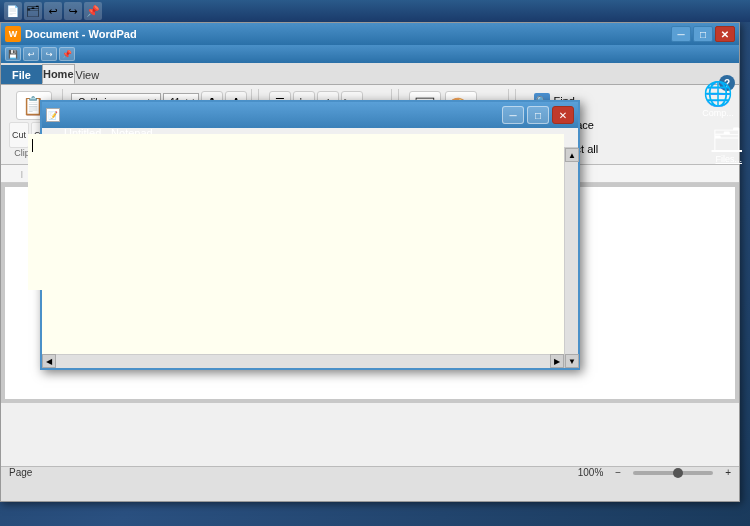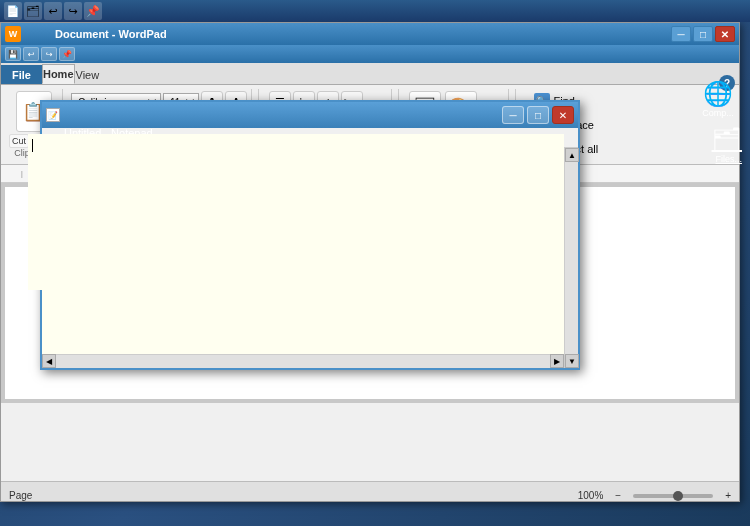--- a/index.html
+++ b/index.html
@@ -50,21 +50,20 @@
       background: #ff8c00;
       border-radius: 2px;
       display: flex;
       align-items: center;
       justify-content: center;
       font-size: 9px;
       color: white;
     }
     .wordpad-titlebar .title-text {
       flex: 1;
-      margin-left: 30px;
     }
     .wp-controls {
       display: flex;
       gap: 2px;
     }
     .wp-ctrl-btn {
       width: 20px;
       height: 16px;
       background: #5a9fd4;
       border: 1px solid #3a7fb4;
@@ -183,21 +182,21 @@
     }
     .small-btns {
       display: flex;
       gap: 2px;
       margin-top: 2px;
     }
     .small-btn {
       font-size: 9px;
       color: #333;
       cursor: pointer;
-      padding: 1px 2px;
+      padding: 7px 2px;
       background: rgba(255,255,255,0.5);
       border: 1px solid #ddd;
       border-radius: 2px;
     }
 
     
     .font-group {
       display: flex;
       flex-direction: column;
       padding: 2px 4px;
@@ -351,25 +350,25 @@
       margin: 0 auto;
       padding: 10px;
     }
 
     
     .status-bar {
       position: absolute;
       bottom: 0;
       left: 0;
       right: 0;
-      height: 20px;
+      height: 35px;
       background: #e0e0e0;
       border-top: 1px solid #bbb;
       display: flex;
-      align-items: flex-end;
+      align-items: flex-start;
       padding: 0 8px;
       font-size: 10px;
       color: #333;
     }
     .zoom-controls {
       margin-left: auto;
       display: flex;
       align-items: center;
       gap: 12px;
     }

